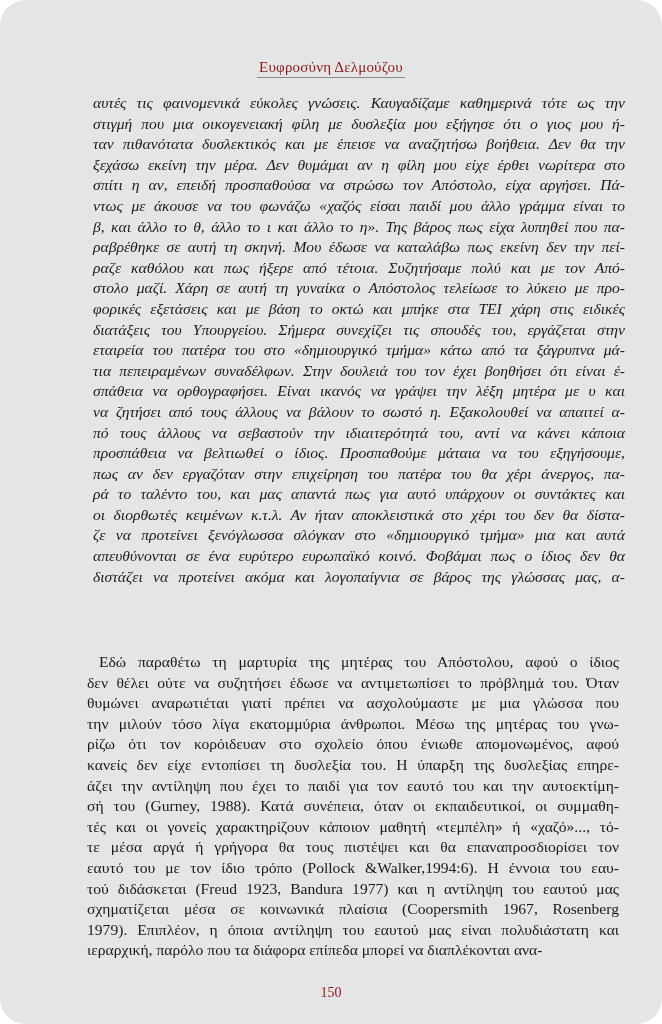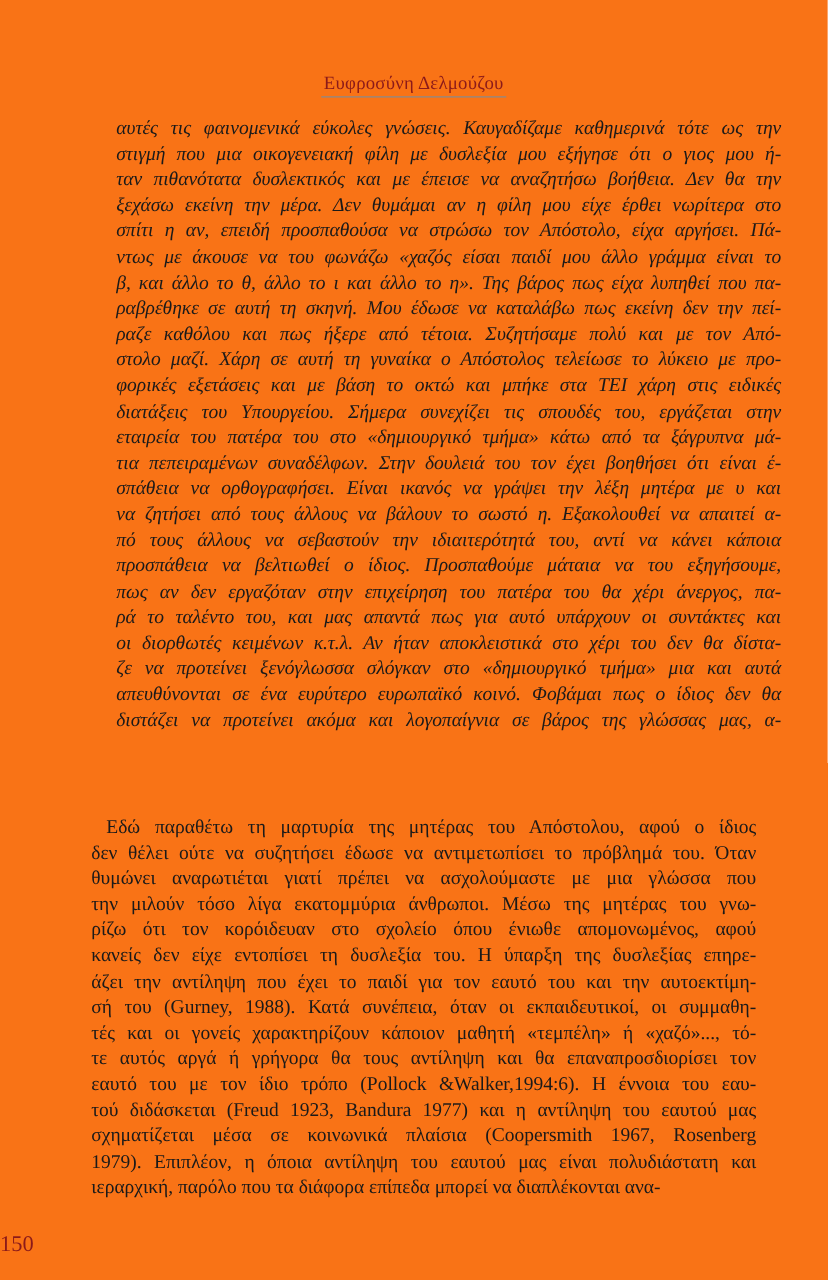--- a/index.html
+++ b/index.html
@@ -12,21 +12,22 @@
       height: 1024px;
       position: relative;
       overflow: hidden;
       font-family: "Liberation Serif", "DejaVu Serif", serif;
       color: #1a1a1a;
     }
     .page {
       position: absolute;
       left: 0; top: 0;
       width: 662px; height: 1024px;
-      background: #f97316;
+      background: #e5e5e5;
+      border-radius: 26px;
     }
     .running-head {
       position: absolute;
       top: 58px;
       left: 0;
       width: 662px;
       text-align: center;
     }
     .running-head span {
       display: inline-block;
@@ -42,41 +43,43 @@
       width: 532px;
       font-size: 15.6px;
     }
     .quote {
       top: 93px;
       font-style: italic;
       margin-left: 20px;
     }
     .para {
       top: 652px;
+      margin-left: 14px;
     }
     .line {
       display: block;
       height: 20.6px;
       line-height: 20.6px;
       white-space: nowrap;
       text-align: justify;
       text-align-last: justify;
     }
     .line.last {
       text-align-last: left;
     }
     .line.indent {
       text-indent: 12px;
     }
     .page-number {
       position: absolute;
       top: 985px;
       left: 0;
       width: 662px;
-      font-size: 18px;
+      text-align: center;
+      font-size: 14px;
       color: #8b1a1a;
     }
   </style>
 </head>
 <body>
 
 <div class="page">
   <div class="running-head">
     <span>Ευφροσύνη Δελμούζου</span>
   </div>
@@ -111,21 +114,21 @@
   <div class="body-text para" id="para-block">
       <span class="line indent">Εδώ παραθέτω τη μαρτυρία της μητέρας του Απόστολου, αφού ο ίδιος</span>
       <span class="line">δεν θέλει ούτε να συζητήσει έδωσε να αντιμετωπίσει το πρόβλημά του. Όταν</span>
       <span class="line">θυμώνει αναρωτιέται γιατί πρέπει να ασχολούμαστε με μια γλώσσα που</span>
       <span class="line">την μιλούν τόσο λίγα εκατομμύρια άνθρωποι. Μέσω της μητέρας του γνω-</span>
       <span class="line">ρίζω ότι τον κορόιδευαν στο σχολείο όπου ένιωθε απομονωμένος, αφού</span>
       <span class="line">κανείς δεν είχε εντοπίσει τη δυσλεξία του. Η ύπαρξη της δυσλεξίας επηρε-</span>
       <span class="line">άζει την αντίληψη που έχει το παιδί για τον εαυτό του και την αυτοεκτίμη-</span>
       <span class="line">σή του (Gurney, 1988). Κατά συνέπεια, όταν οι εκπαιδευτικοί, οι συμμαθη-</span>
       <span class="line">τές και οι γονείς χαρακτηρίζουν κάποιον μαθητή «τεμπέλη» ή «χαζό»..., τό-</span>
-      <span class="line">τε αυτός αργά ή γρήγορα θα τους αντίληψη και θα επαναπροσδιορίσει τον</span>
+      <span class="line">τε μέσα αργά ή γρήγορα θα τους πιστέψει και θα επαναπροσδιορίσει τον</span>
       <span class="line">εαυτό του με τον ίδιο τρόπο (Pollock &amp;Walker,1994:6). Η έννοια του εαυ-</span>
       <span class="line">τού διδάσκεται (Freud 1923, Bandura 1977) και η αντίληψη του εαυτού μας</span>
       <span class="line">σχηματίζεται μέσα σε κοινωνικά πλαίσια (Coopersmith 1967, Rosenberg</span>
       <span class="line">1979). Επιπλέον, η όποια αντίληψη του εαυτού μας είναι πολυδιάστατη και</span>
       <span class="line last">ιεραρχική, παρόλο που τα διάφορα επίπεδα μπορεί να διαπλέκονται ανα-</span>
     </div>
 
   <div class="page-number">150</div>
 </div>
 

